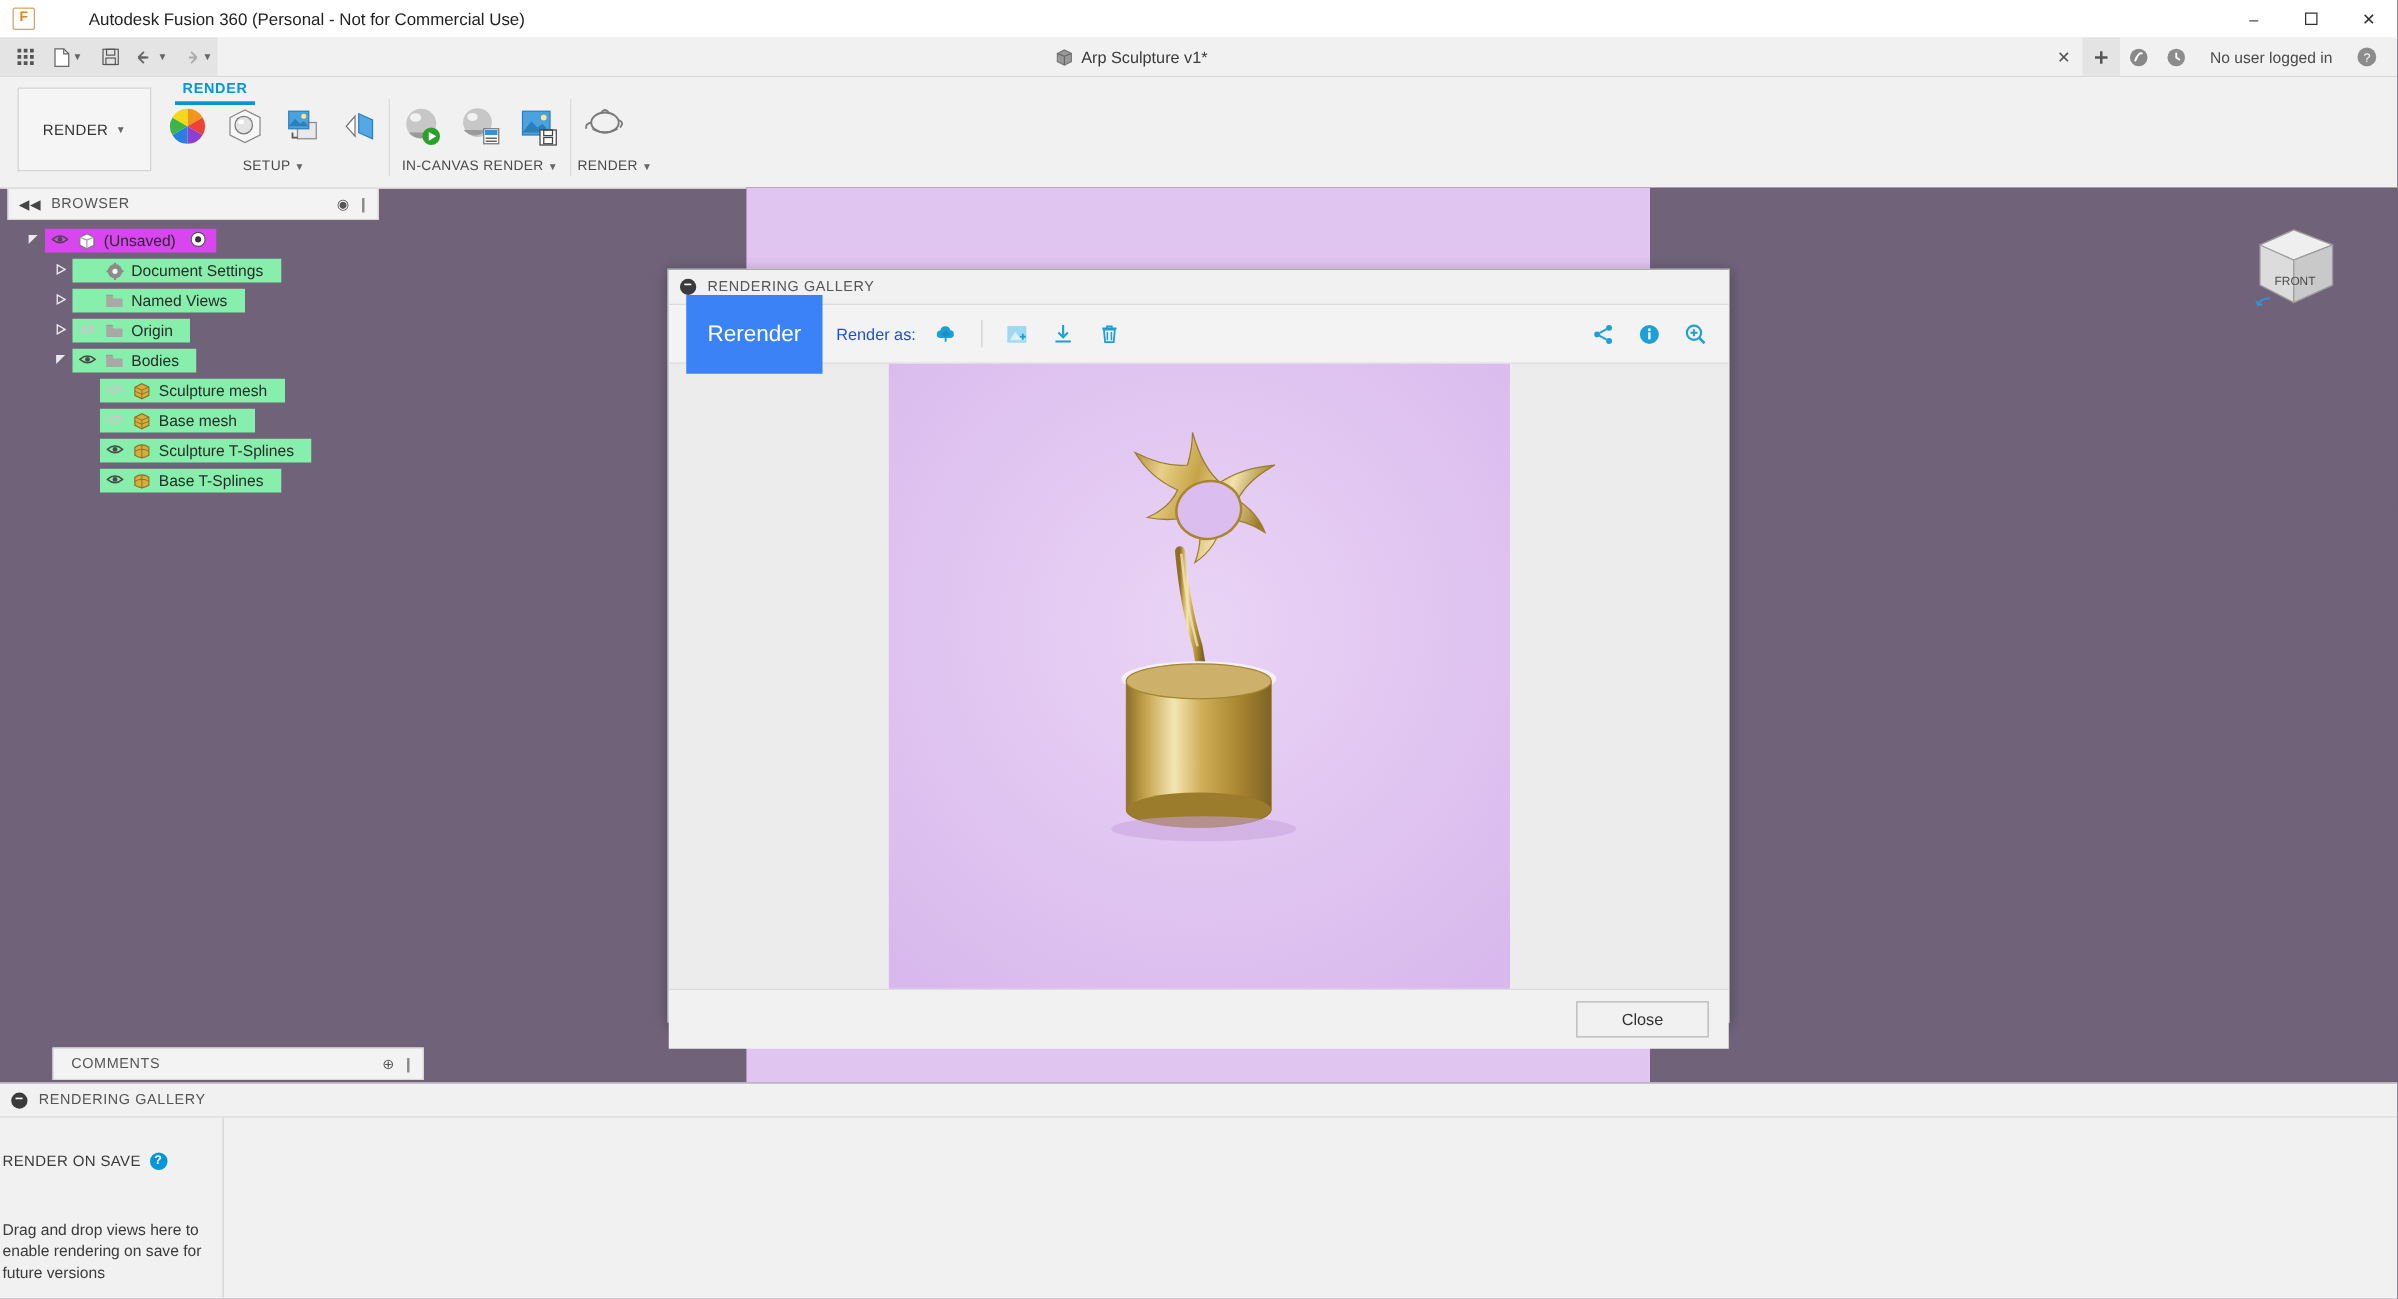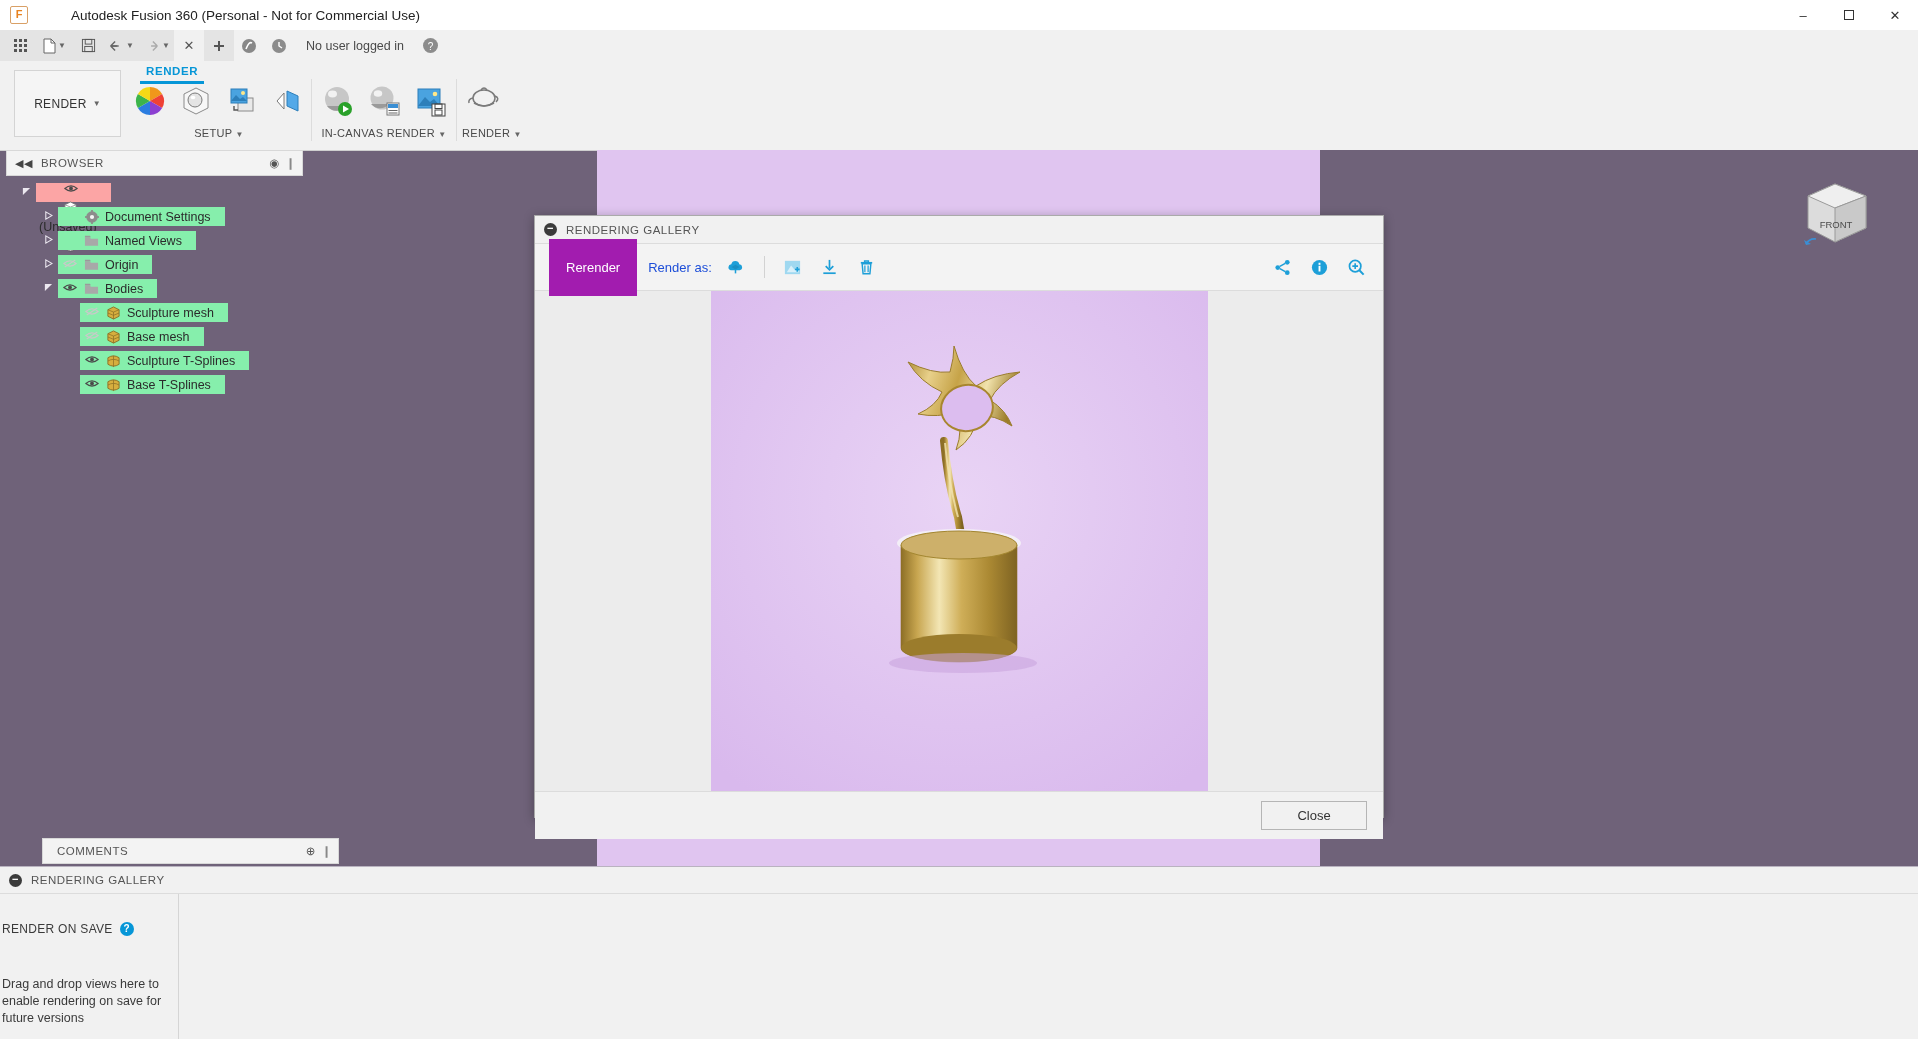--- a/index.html
+++ b/index.html
@@ -53,21 +53,21 @@
   
   #browser{left:6px;top:150px;width:297px;}
   .pnl-head{height:24px;background:#f3f3f3;border:1px solid #d8d8d8;
     display:flex;align-items:center;font-size:11.5px;color:#555;letter-spacing:.5px;}
   .pnl-head .collapse{padding:0 8px;color:#444;font-size:11px;}
   .pnl-head .right-ic{margin-left:auto;display:flex;align-items:center;gap:6px;padding-right:6px;}
   .tree{padding-top:6px;}
   .trow{height:21px;display:flex;align-items:center;margin-bottom:3px;font-size:12.5px;color:#2b2b2b;}
   .arr{width:20px;text-align:center;color:#e9e6ec;font-size:10px;}
   .tchip{background:#86efac;display:flex;align-items:center;height:19px;padding:0 8px 0 3px;gap:5px;}
-  .tchip.sel{background:#fca5a5;flex-direction:column;}
+  .tchip.sel{background:#d946ef;}
   .eye{width:17px;text-align:center;color:#4a4a4a;font-size:11px;}
   .eye.off{color:#c9c9c9;}
   .ic{width:17px;height:15px;display:flex;align-items:center;justify-content:center;}
   .tlabel{padding-right:6px;}
 
   
   #comments{left:6px;top:838px;width:297px;padding-left:36px;}
 
   
   #galpanel{left:0;top:866px;width:1918px;height:173px;background:#f1f1f1;
@@ -97,21 +97,21 @@
   #cbg{position:absolute;left:0;top:0;width:723px;height:716px;background:#e0c5f0;}
   #viewcube{right:38px;top:20px;position:absolute;}
 
   
   #dlg{left:534px;top:215px;width:848px;height:601px;background:#f1f1f1;
     border:1px solid #aaa;box-shadow:0 2px 10px rgba(0,0,0,.3);}
   #dlghead{height:27px;display:flex;align-items:center;gap:9px;padding-left:9px;
     font-size:11.5px;color:#555;letter-spacing:.5px;border-bottom:1px solid #dcdcdc;background:#f1f1f1;}
   #dlgtool{height:46px;display:flex;align-items:center;padding:0 14px;gap:11px;
     border-bottom:1px solid #dcdcdc;background:#f3f3f3;}
-  .rerender{background:#a21caf;color:#fff;font-size:13px;padding:21px 17px;}
+  .rerender{background:#3b82f6;color:#fff;font-size:18px;padding:21px 17px;}
   .ras{font-size:13px;color:#1d4ed8;}
   .tsep{width:1px;height:22px;background:#d2d2d2;margin:0 4px;}
   .tic{width:26px;height:26px;display:flex;align-items:center;justify-content:center;color:#1d9fd8;}
   .spacer{margin-left:auto;}
   #dlgimgwrap{height:500px;background:#ececec;display:flex;align-items:center;justify-content:center;}
   #dlgimg{width:497px;height:500px;background:#e0c5f0;position:relative;overflow:hidden;}
   #dlgfoot{height:47px;display:flex;align-items:center;justify-content:flex-end;
     padding-right:16px;background:#f1f1f1;border-top:1px solid #dcdcdc;}
   .closebtn{min-width:72px;padding:6px 16px;background:#f1f1f1;border:1px solid #b5b5b5;
     font-size:13px;color:#333;text-align:center;}
@@ -169,20 +169,29 @@
           <path d="M3 7 L8 2 M3 7 L8 12 M3 7 H12 a4 4 0 0 1 0 0" fill="none" stroke="#666" stroke-width="1.6"></path>
           <path d="M3 7 h7" stroke="#666" stroke-width="1.6" fill="none"></path>
         </svg>
       <span class="car">▼</span>
     </div>
     <div class="qbtn" style="width:34px">
       <svg width="16" height="14" viewBox="0 0 18 14">
           <path d="M15 7 L10 2 M15 7 L10 12 M15 7 H8" fill="none" stroke="#aaa" stroke-width="1.6"></path>
         </svg>
       <span class="car">▼</span>
+    </div>
+  </div>
+  <div class="tabs-center">
+    <div class="doc-tab">
+      <svg width="15" height="14" viewBox="0 0 16 15">
+          <path d="M2 4 L8 1 L14 4 L14 11 L8 14 L2 11 Z" fill="#999" stroke="#777"></path>
+          <path d="M2 4 L8 6.5 L14 4 M8 6.5 V14" fill="none" stroke="#666"></path>
+        </svg>
+      <span>Arp Sculpture v1*</span>
     </div>
   </div>
   <div class="tabs-right">
     <div class="tr-btn">✕</div>
     <div class="tr-btn plus">
       <svg width="14" height="14" viewBox="0 0 14 14">
           <path d="M7 2v10M2 7h10" stroke="#555" stroke-width="2"></path>
         </svg>
     </div>
     <div class="tr-btn">

